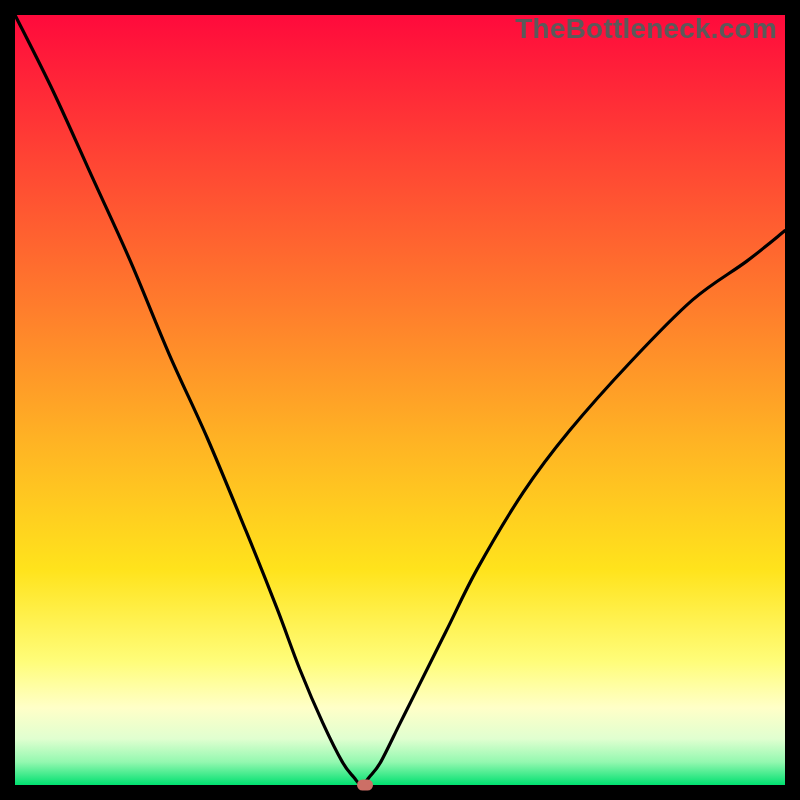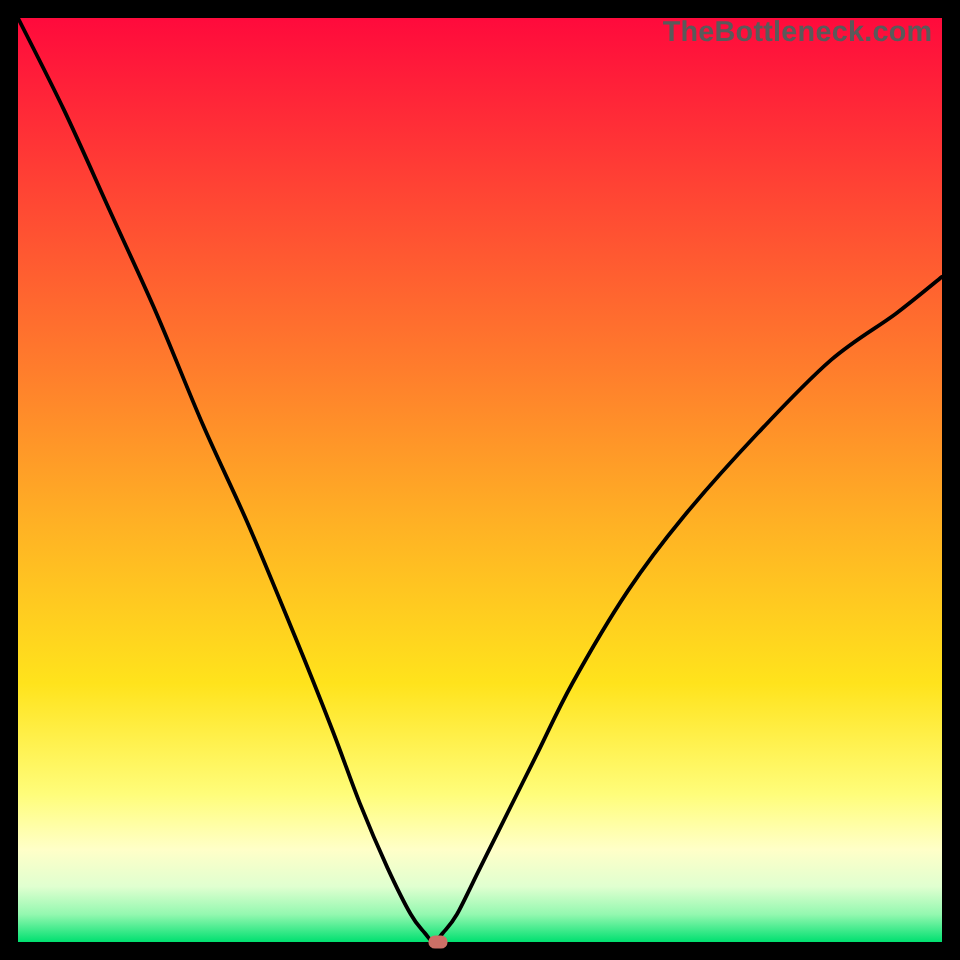--- a/index.html
+++ b/index.html
@@ -34,21 +34,21 @@
       #ffffc8 90%,
       #e0ffd0 94%,
       #94f8b0 97%,
       #00e070 100%
     );
   }
   .watermark {
     position: absolute;
     top: -2px;
     right: 8px;
-    font-size: 24px;
+    font-size: 28px;
     font-weight: 600;
     color: #5a5a5a;
     letter-spacing: 0.2px;
     user-select: none;
   }
   svg.curve {
     position: absolute;
     left: 0;
     top: 0;
     width: 770px;

